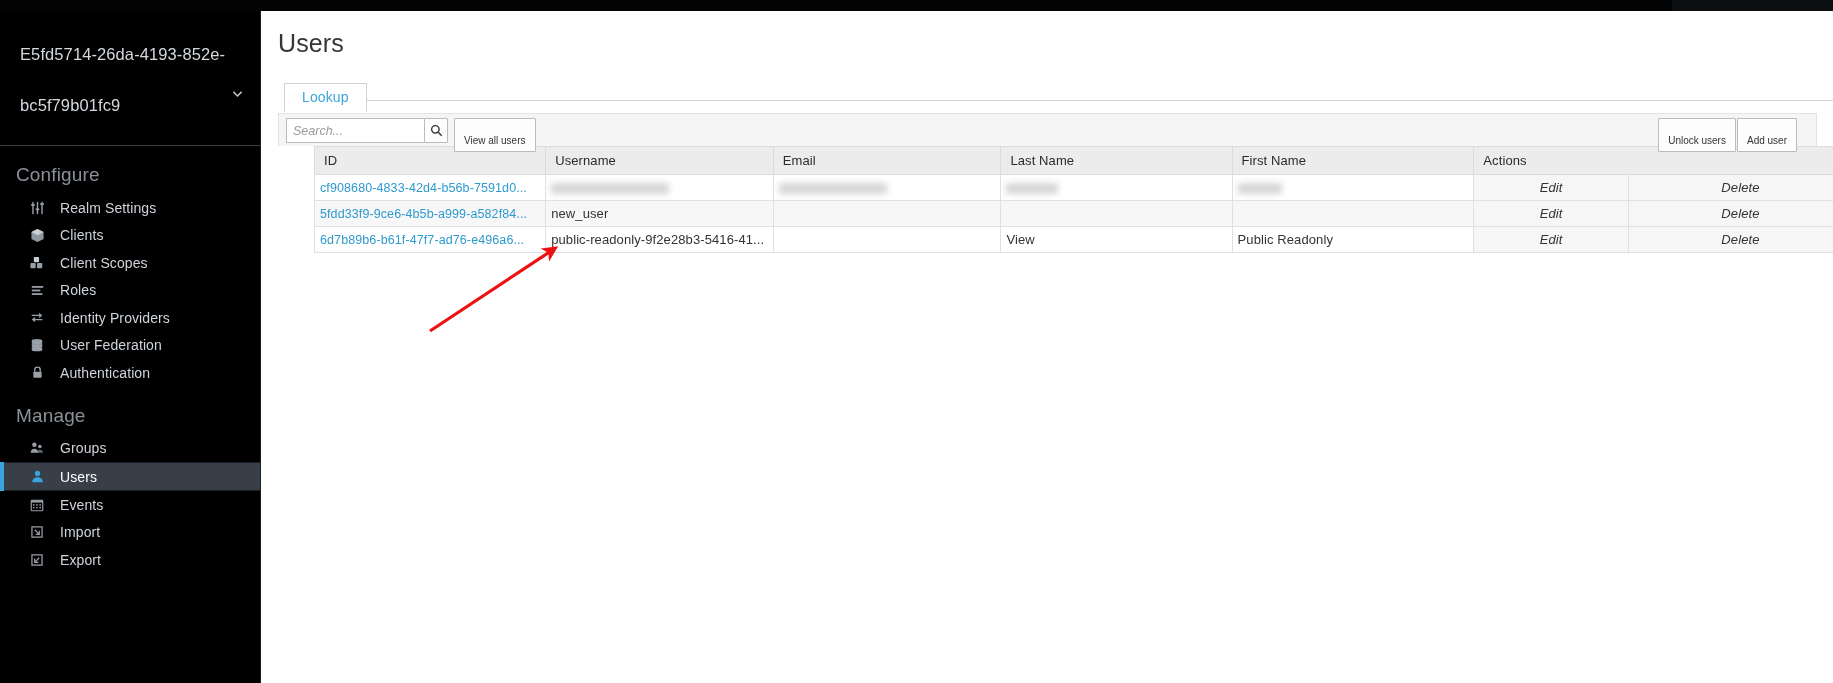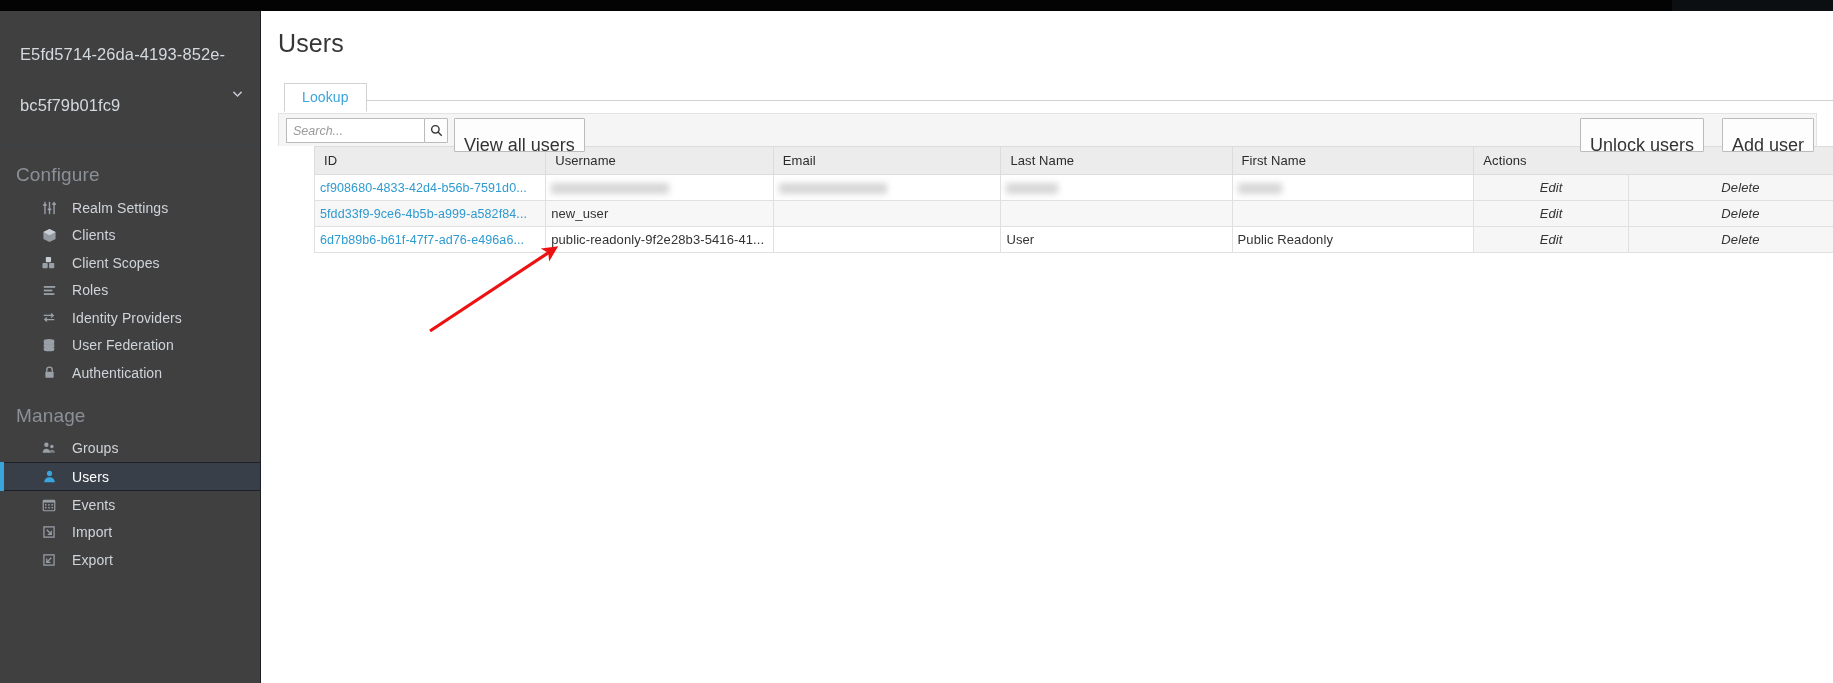--- a/index.html
+++ b/index.html
@@ -33,21 +33,21 @@
     width: 161px; height: 11px;
     background: #0c0f12;
   }
 
   
   .sidebar {
     position: absolute;
     top: 11px; left: 0;
     width: 261px;
     height: 672px;
-    background: #404040;
+    background: #000000;
     border-right: 1px solid #1c2025;
     overflow: hidden;
   }
 
   .realm-selector {
     padding: 18px 20px 14px 20px;
     position: relative;
     cursor: pointer;
     border-bottom: 1px solid #3b4148;
     min-height: 105px;
@@ -72,21 +72,21 @@
     color: #8b9097;
     font-size: 19px;
     padding: 18px 0 8px 16px;
     letter-spacing: .15px;
   }
 
   .nav-item {
     display: flex;
     align-items: center;
     height: 27.5px;
-    padding-left: 40px;
+    padding-left: 28px;
     cursor: pointer;
     position: relative;
     color: #cfd4da;
     font-size: 14px;
   }
   .nav-item .nav-ico {
     width: 18px;
     height: 16px;
     margin-right: 14px;
     flex: 0 0 18px;
@@ -198,33 +198,33 @@
     padding: 0;
   }
   .search-btn svg { display: block; }
 
   .btn {
     height: 25px;
     border: 1px solid #bbbbbb;
     background: #fdfdfd;
     color: #333333;
     font-family: "Liberation Sans", sans-serif;
-    font-size: 18px;
+    font-size: 10px;
     padding: 16px 9px;
     cursor: pointer;
     border-radius: 1px;
     white-space: nowrap;
   }
   .view-all-btn { margin-left: 6px; }
 
   .toolbar-right {
     position: absolute;
-    right: 2px; top: 4px;
+    right: 19px; top: 4px;
     display: flex;
-    gap: 18px;
+    gap: 1px;
   }
 
   
   .table-wrap {
     margin: 0 0 0 16px;
     width: 1539px;
   }
   table.users {
     width: 100%;
     border-collapse: collapse;
@@ -530,21 +530,21 @@
               <td></td>
               <td></td>
               <td></td>
               <td class="action-cell">Edit</td>
               <td class="action-cell">Delete</td>
             </tr>
             <tr>
               <td class="id-cell"><a href="#">6d7b89b6-b61f-47f7-ad76-e496a6...</a></td>
               <td>public-readonly-9f2e28b3-5416-41...</td>
               <td></td>
-              <td>User</td>
+              <td>View</td>
               <td>Public Readonly</td>
               <td class="action-cell">Edit</td>
               <td class="action-cell">Delete</td>
             </tr>
           </tbody>
       </table>
     </div>
   </div>
 
   <svg class="annotation" viewBox="0 0 1833 683" width="1833" height="683">

